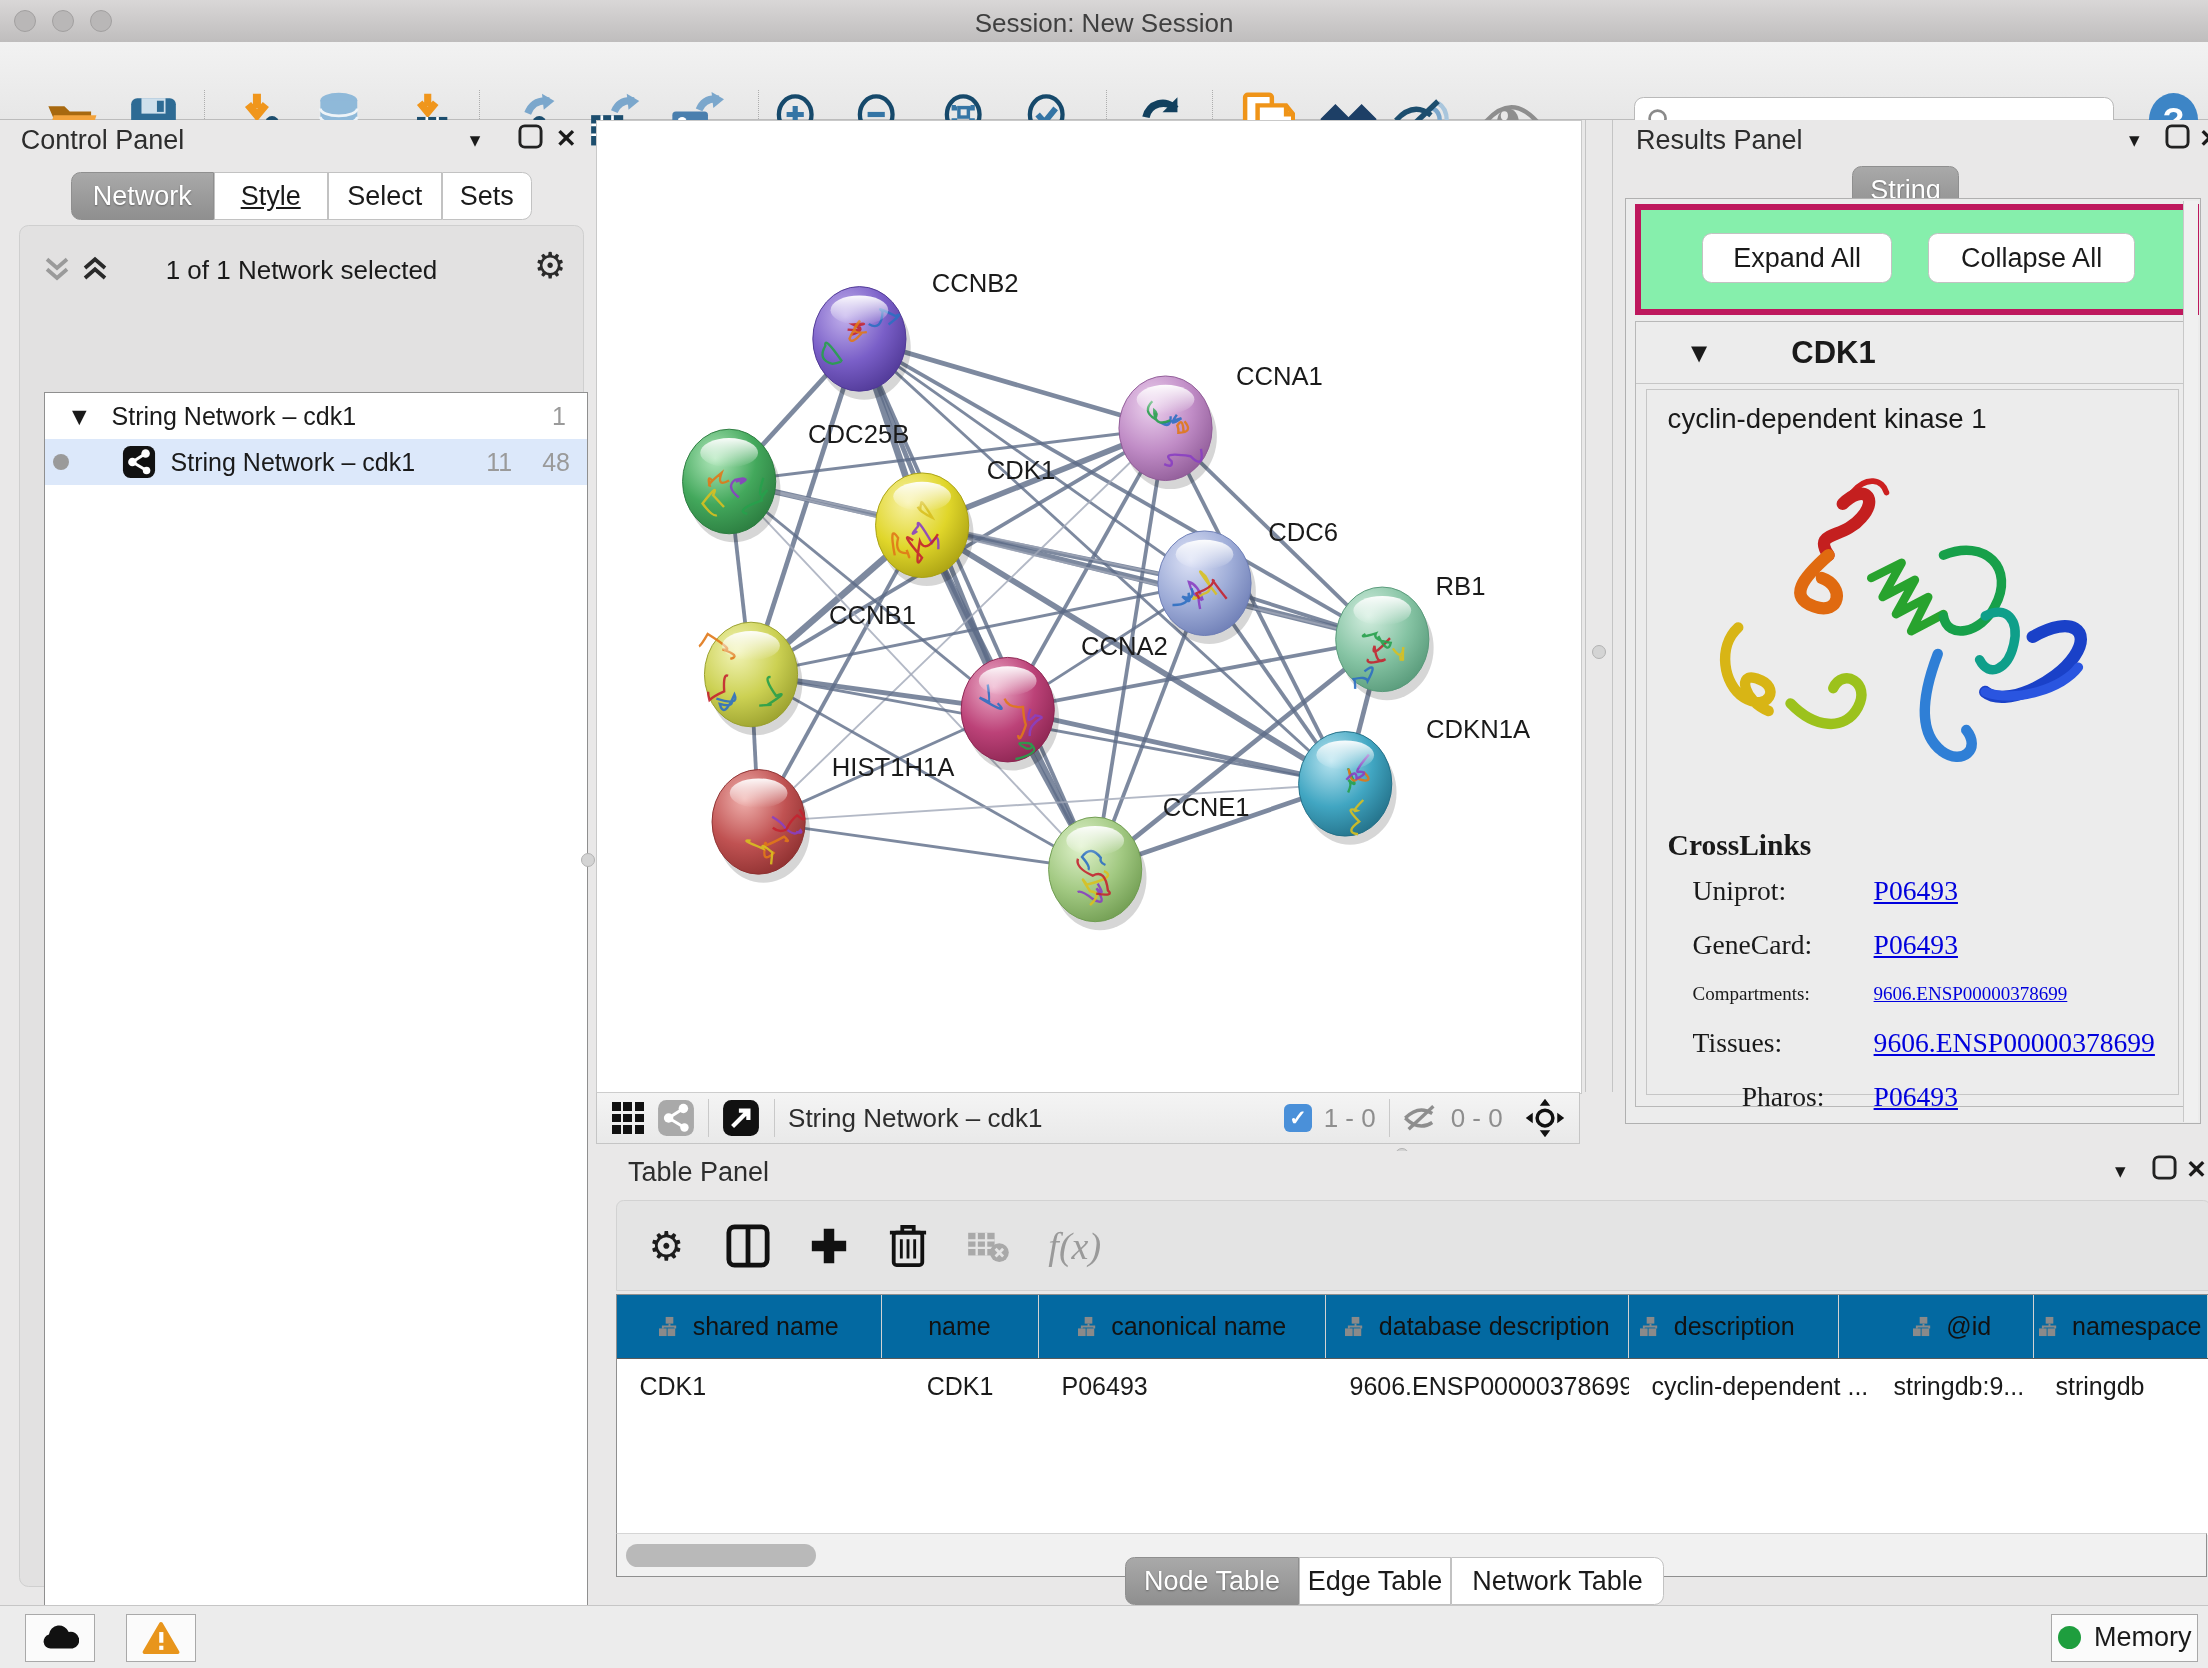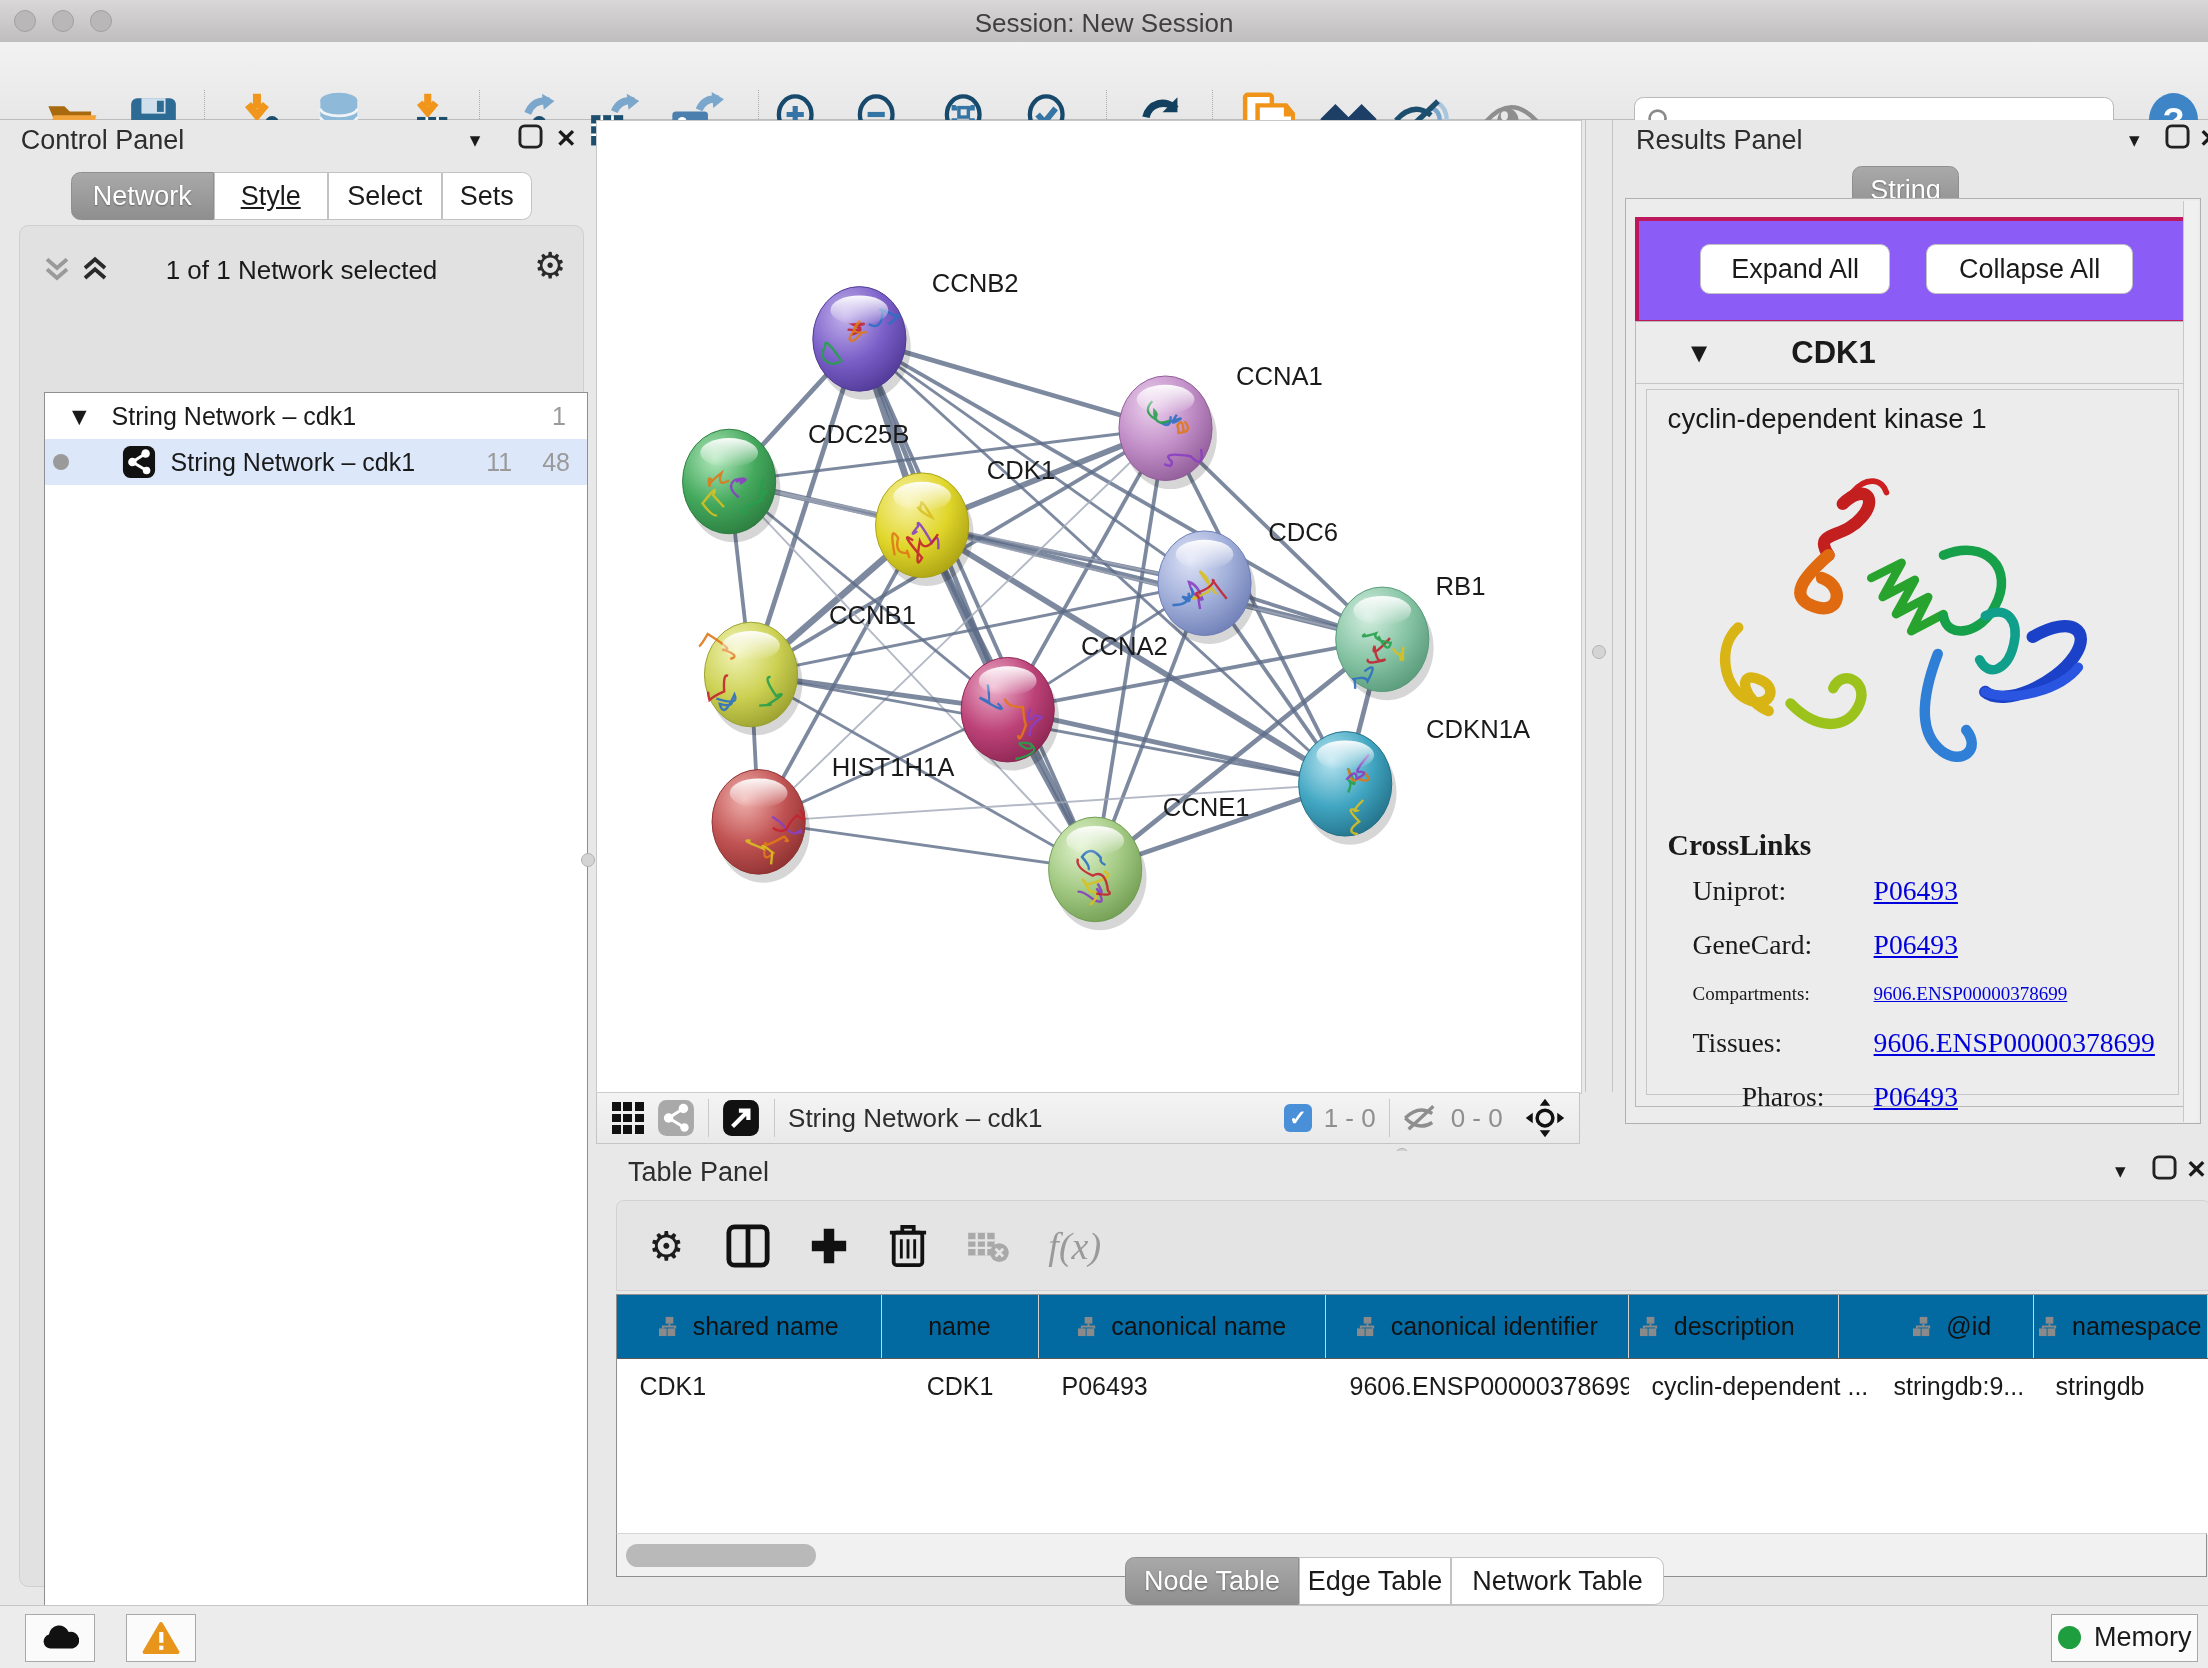--- a/index.html
+++ b/index.html
@@ -563,21 +563,21 @@
   <div class="abs" style="left:548px;top:3.8px">
     <svg width="25" height="25" viewBox="0 0 26 26">
         <rect x="2" y="2" width="22" height="22" rx="5" fill="none" stroke="#222" stroke-width="3"></rect>
       </svg>
   </div>
   <div class="abs" style="left:582px;top:3.8px;font-size:25px;font-weight:700">✕</div>
 
   <div class="tab sel abs" style="left:235px;top:46px;width:107px;border-radius:9.5px">String</div>
 
   <div id="rp-outer" class="abs">
-    <div class="abs" style="left:9.5px;top:18px;width:552px;height:99px;background:#8b5cf6;border:4px solid #be185d;">
+    <div class="abs" style="left:9.5px;top:5px;width:552px;height:99px;background:#86efac;border:6px solid #be185d;">
       <div class="rp-btn abs" style="left:61px;top:23px;width:188px">Expand All</div>
       <div class="rp-btn abs" style="left:287px;top:23px;width:205px">Collapse All</div>
     </div>
 
     <div class="abs" style="left:9.5px;top:122px;width:552px;height:784px;border:1px solid #b8b8b8;background:#ececec;">
       <div class="abs" style="left:0;top:0;width:100%;height:61px;border-bottom:1px solid #c6c6c6;display:flex;align-items:center;">
         <span class="glyph" style="margin-left:55px;font-size:21px">▼</span>
         <span style="margin-left:84px;font-size:31px;font-weight:700">CDK1</span>
       </div>
       <div class="abs" style="left:9.5px;top:67px;width:531px;height:704px;border:1px solid #c6c6c6;background:#ececec;">
@@ -691,21 +691,21 @@
         </div>
         <div class="th" style="left: 710px; width: 302px;">
           <span>
             <svg width="23" height="21" viewBox="0 0 24 22">
               <rect x="8" y="1" width="8" height="7" fill="#8a8a8a"></rect>
               <rect x="1" y="13" width="8" height="8" fill="#8a8a8a"></rect>
               <rect x="10" y="13" width="8" height="8" fill="#8a8a8a"></rect>
               <path d="M12 8v3M5 13v-2h13v2" stroke="#8a8a8a" stroke-width="2" fill="none"></path>
             </svg>
           </span>
-          <span>canonical identifier</span>
+          <span>database description</span>
         </div>
         <div class="th" style="left: 980px; width: 242px;">
           <span>
             <svg width="23" height="21" viewBox="0 0 24 22">
               <rect x="8" y="1" width="8" height="7" fill="#8a8a8a"></rect>
               <rect x="1" y="13" width="8" height="8" fill="#8a8a8a"></rect>
               <rect x="10" y="13" width="8" height="8" fill="#8a8a8a"></rect>
               <path d="M12 8v3M5 13v-2h13v2" stroke="#8a8a8a" stroke-width="2" fill="none"></path>
             </svg>
           </span>

